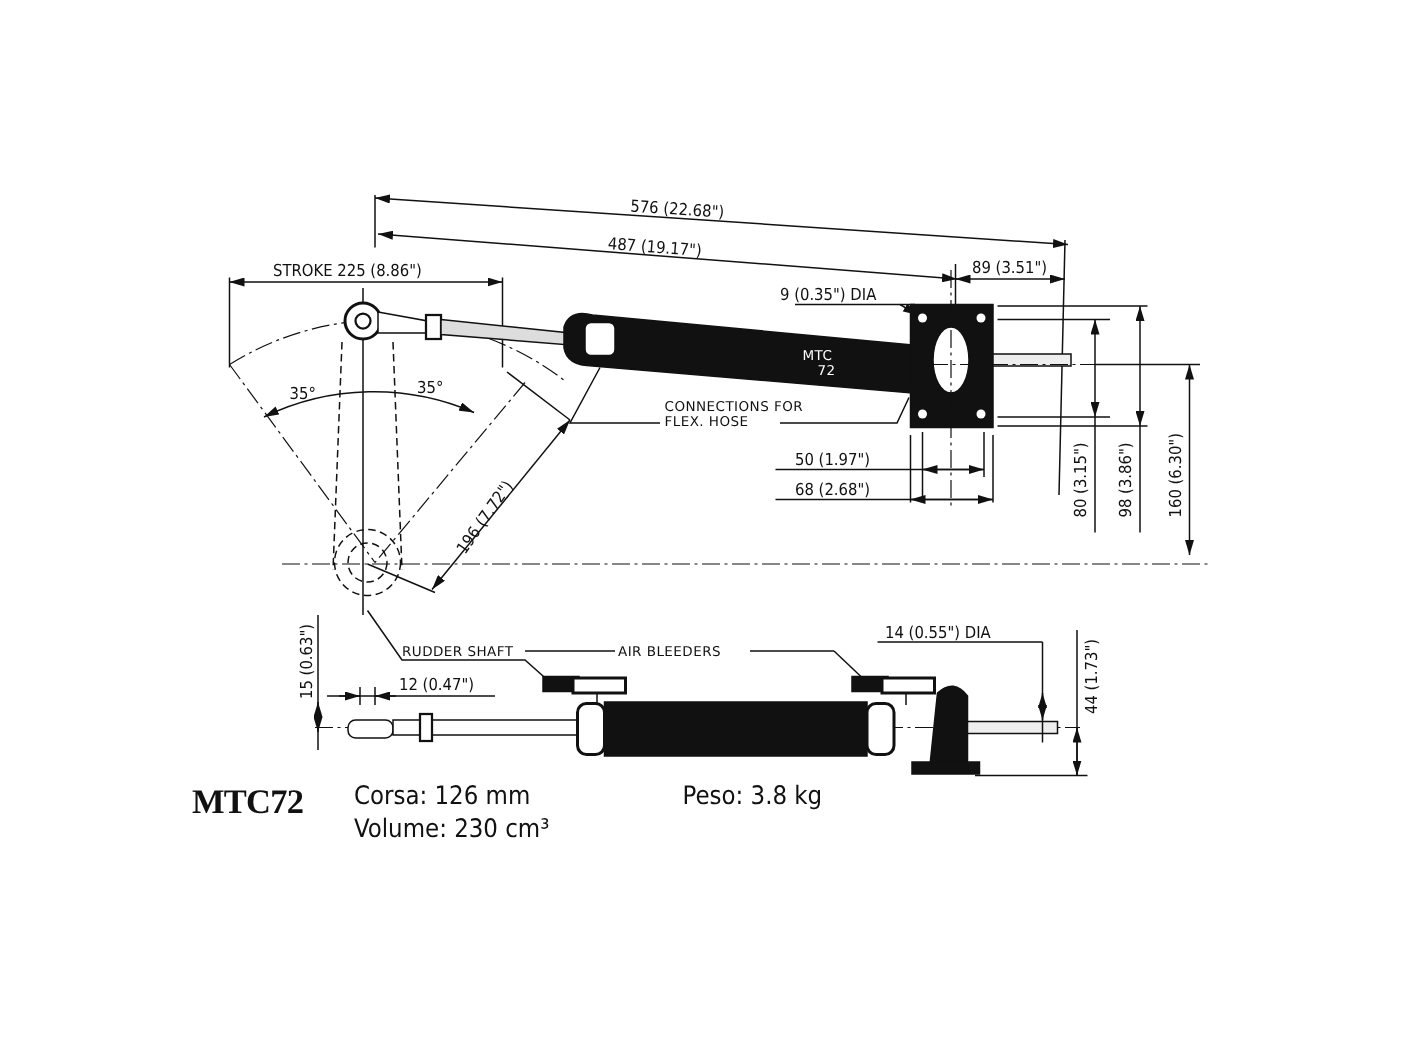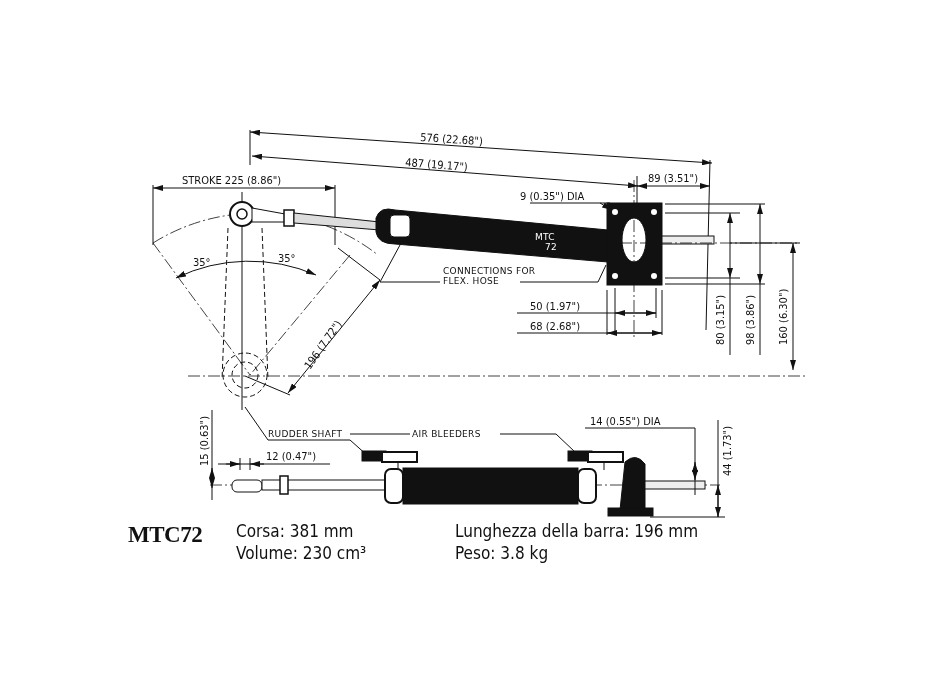--- a/index.html
+++ b/index.html
@@ -167,20 +167,19 @@
     <line class="ln" x1="718" y1="420" x2="718" y2="517"></line>
     <line class="ln" x1="718" y1="485" x2="718" y2="517" marker-start="url(#ar)" marker-end="url(#ar)"></line>
     <line class="ln" x1="650" y1="517" x2="725" y2="517"></line>
     <text class="dim" x="731" y="476" transform="rotate(-90 731 476)">44 (1.73")</text>
   </g>
 </svg>
 
 <div class="specs">
   <div class="model">MTC72</div>
   <div class="col col1">
-    <div>Corsa: 381 mm</div>
+    <div>Corsa: 126 mm</div>
     <div>Volume: 230 cm³</div>
   </div>
   <div class="col col2">
-    <div>Lunghezza della barra: 196 mm</div>
     <div>Peso: 3.8 kg</div>
   </div>
 </div>
 
 </body></html>

